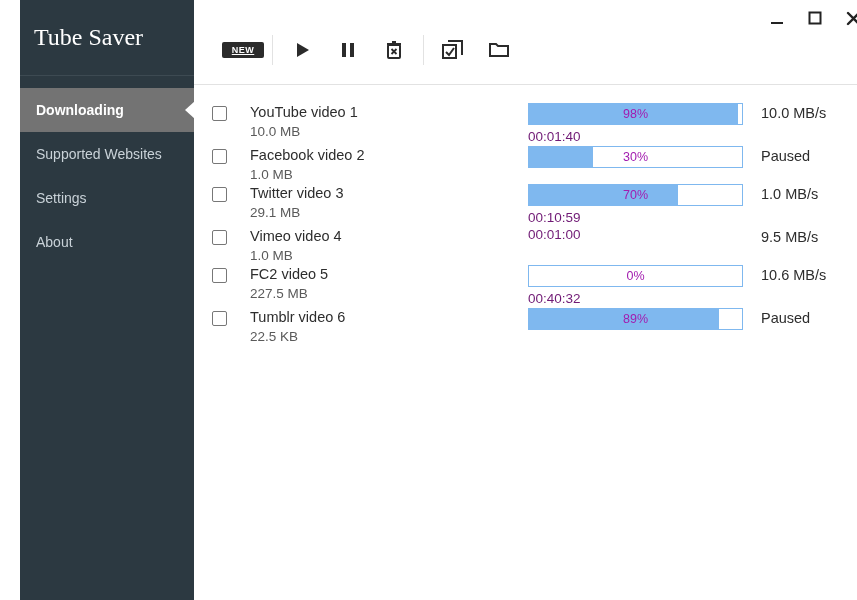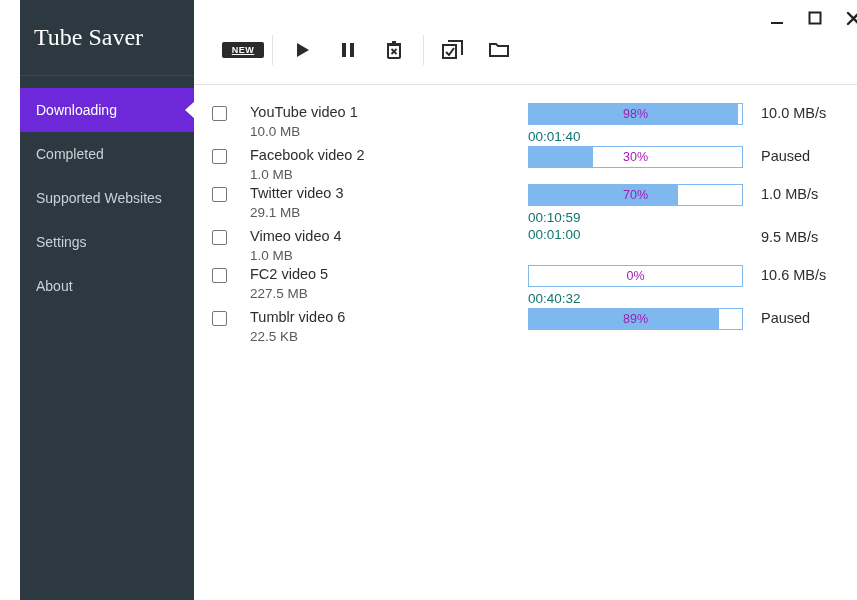--- a/index.html
+++ b/index.html
@@ -5,21 +5,21 @@
   * { box-sizing: border-box; margin: 0; padding: 0; }
   html, body { width: 857px; height: 600px; font-family: Arial, Helvetica, sans-serif; background: #fff; overflow: hidden; }
   .app { display: flex; width: 100%; height: 100%; margin-left: 20px; }
 
   
   .sidebar { width: 180px; background: #2c3941; color: #c9d2d8; display: flex; flex-direction: column; }
   .brand { padding: 24px 14px 24px 14px; font-family: Georgia, 'Times New Roman', serif; font-size: 24px; color: #fff; font-weight: 400; }
   .divider-sb { border: none; border-top: 1px solid #3d4a52; margin: 0; }
   .nav { list-style: none; padding-top: 12px; }
   .nav-item { position: relative; padding: 14px 16px; font-size: 14px; color: #c9d2d8; cursor: pointer; }
-  .nav-item.active { background: #6d28d9; color: #fff; font-weight: 400; }
+  .nav-item.active { background: #737373; color: #fff; font-weight: 700; }
   .nav-item.active::after {
     content: ""; position: absolute; right: -1px; top: 50%; transform: translateY(-50%);
     width: 0; height: 0; border-top: 9px solid transparent; border-bottom: 9px solid transparent; border-right: 10px solid #fff;
   }
 
   
   .main { flex: 1; display: flex; flex-direction: column; position: relative; }
 
   .win-controls { position: absolute; top: 8px; right: 14px; display: flex; gap: 18px; }
   .win-btn { width: 20px; height: 20px; display: flex; align-items: center; justify-content: center; cursor: pointer; color: #222; }
@@ -37,37 +37,36 @@
   .cb-cell { padding-top: 3px; }
   input[type=checkbox] { width: 15px; height: 15px; border: 1px solid #777; cursor: pointer; appearance: none; background: #fff; border-radius: 2px; }
 
   .info .title { color: #2d2d2d; font-size: 14.5px; line-height: 1.3; }
   .info .size  { color: #5a5a5a; font-size: 13.5px; margin-top: 2px; }
 
   .prog-cell { display: flex; flex-direction: column; gap: 4px; }
   .pbar { position: relative; width: 215px; height: 22px; border: 1px solid #7fb8ef; background: #fff; }
   .pfill { position: absolute; left: 0; top: 0; bottom: 0; background: #7fb8ef; }
   .ppct { position: absolute; left: 0; right: 0; top: 0; bottom: 0; display: flex; align-items: center; justify-content: center; font-size: 12.5px; color: #a21caf; }
-  .ptime { color: #0f766e; font-size: 13.5px; }
+  .ptime { color: #701a75; font-size: 13.5px; }
 
   .status { color: #2d2d2d; font-size: 14.5px; padding-top: 2px; white-space: nowrap; }
 
   svg { display: block; }
 </style>
 </head>
 <body>
 
 <div class="app">
 
   <aside class="sidebar">
     <div class="brand">Tube Saver</div>
     <hr class="divider-sb">
     <ul class="nav">
       <li class="nav-item active"><span>Downloading</span></li>
-      <li class="nav-item"><span>Completed</span></li>
       <li class="nav-item"><span>Supported Websites</span></li>
       <li class="nav-item"><span>Settings</span></li>
       <li class="nav-item"><span>About</span></li>
     </ul>
   </aside>
 
   <section class="main">
 
     <div class="win-controls">
       <div class="win-btn">

